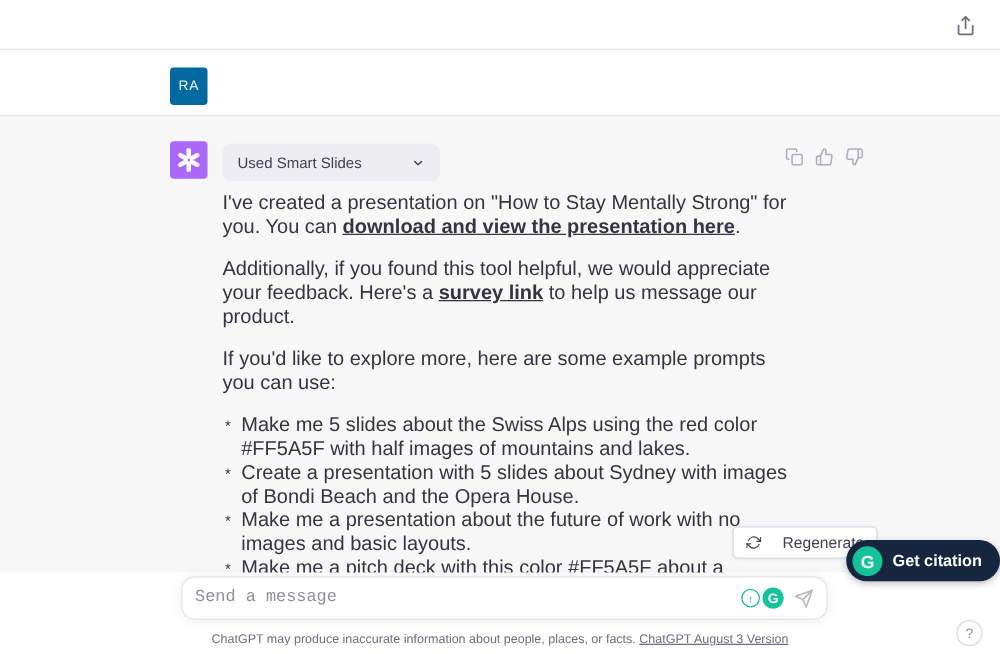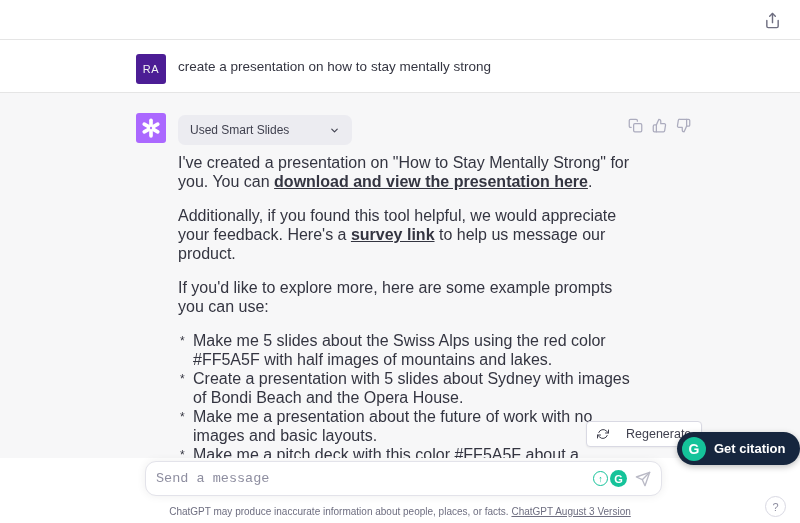--- a/index.html
+++ b/index.html
@@ -38,21 +38,21 @@
     background:none;border:none;padding:0;color:#6e6e80;
     display:flex;align-items:center;justify-content:center;
   }
 
   
   .user-row{position:absolute;top:40px;left:0;width:800px;height:52px;background:#fff;}
   .avatar{
     position:absolute;left:136px;width:30px;height:30px;border-radius:3px;
     display:flex;align-items:center;justify-content:center;
   }
-  .user-avatar{top:14px;background:#4c1d95;color:#f2f4f3;font-size:11px;letter-spacing:.5px;}
+  .user-avatar{top:14px;background:#0369a1;color:#f2f4f3;font-size:11px;letter-spacing:.5px;}
   .user-text{position:absolute;left:178px;top:19px;font-size:13.5px;color:#343541;}
 
   
   .asst-section{
     position:absolute;top:92px;left:0;width:800px;height:366px;
     background:#f7f7f8;border-top:1px solid #e5e5e5;box-sizing:border-box;
   }
   .asst-avatar{top:20px;background:#ab68ff;}
   .tool-pill{
     position:absolute;left:178px;top:22px;height:30px;box-sizing:border-box;
@@ -167,21 +167,20 @@
         <path d="M4 12v8a2 2 0 0 0 2 2h12a2 2 0 0 0 2-2v-8"></path>
           <polyline points="16 6 12 2 8 6"></polyline>
           <line x1="12" y1="2" x2="12" y2="15"></line>
       </svg>
     </span>
   </button>
 </header>
 
 <section class="user-row">
   <div class="avatar user-avatar">RA</div>
-  <div class="user-text">create a presentation on how to stay mentally strong</div>
 </section>
 
 <section class="asst-section">
   <div class="avatar asst-avatar">
     <span>
       <svg width="22" height="22" viewBox="0 0 24 24">
         <g fill="#ffffff">
           <rect x="10" y="1.5" width="4" height="9.5" rx="2"></rect>
           <rect x="10" y="1.5" width="4" height="9.5" rx="2" transform="rotate(60 12 12)"></rect>
           <rect x="10" y="1.5" width="4" height="9.5" rx="2" transform="rotate(120 12 12)"></rect>

